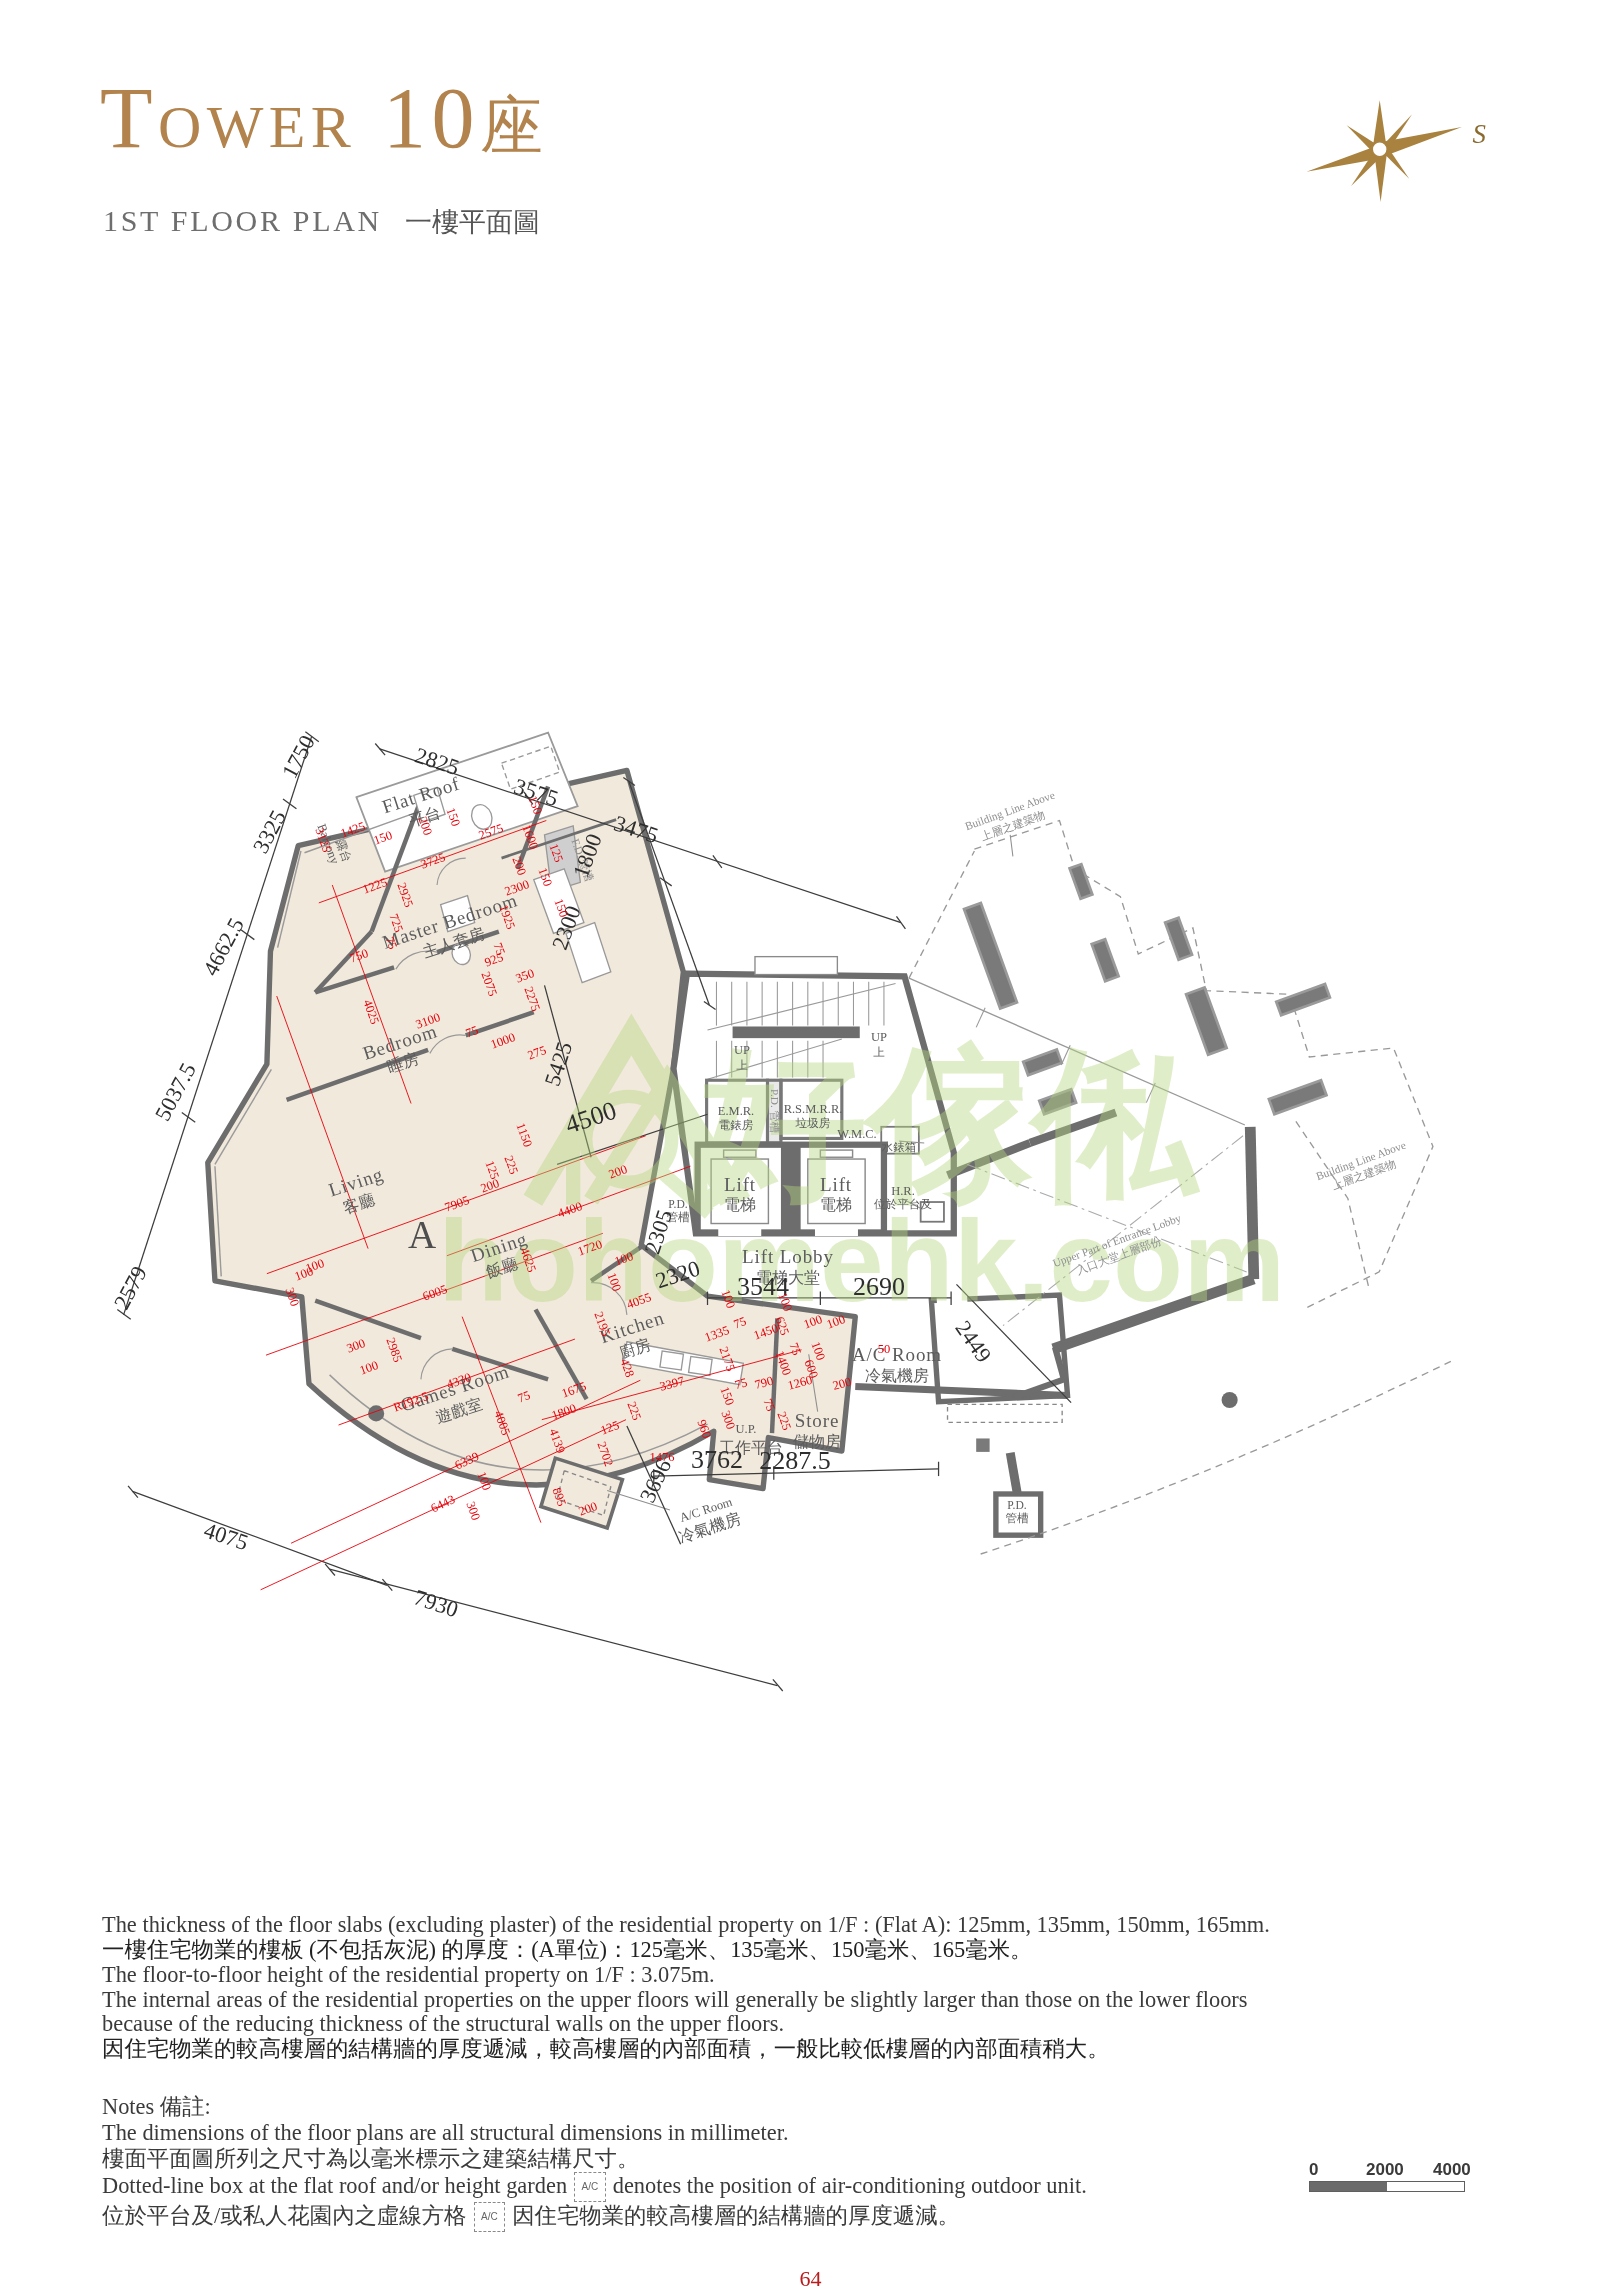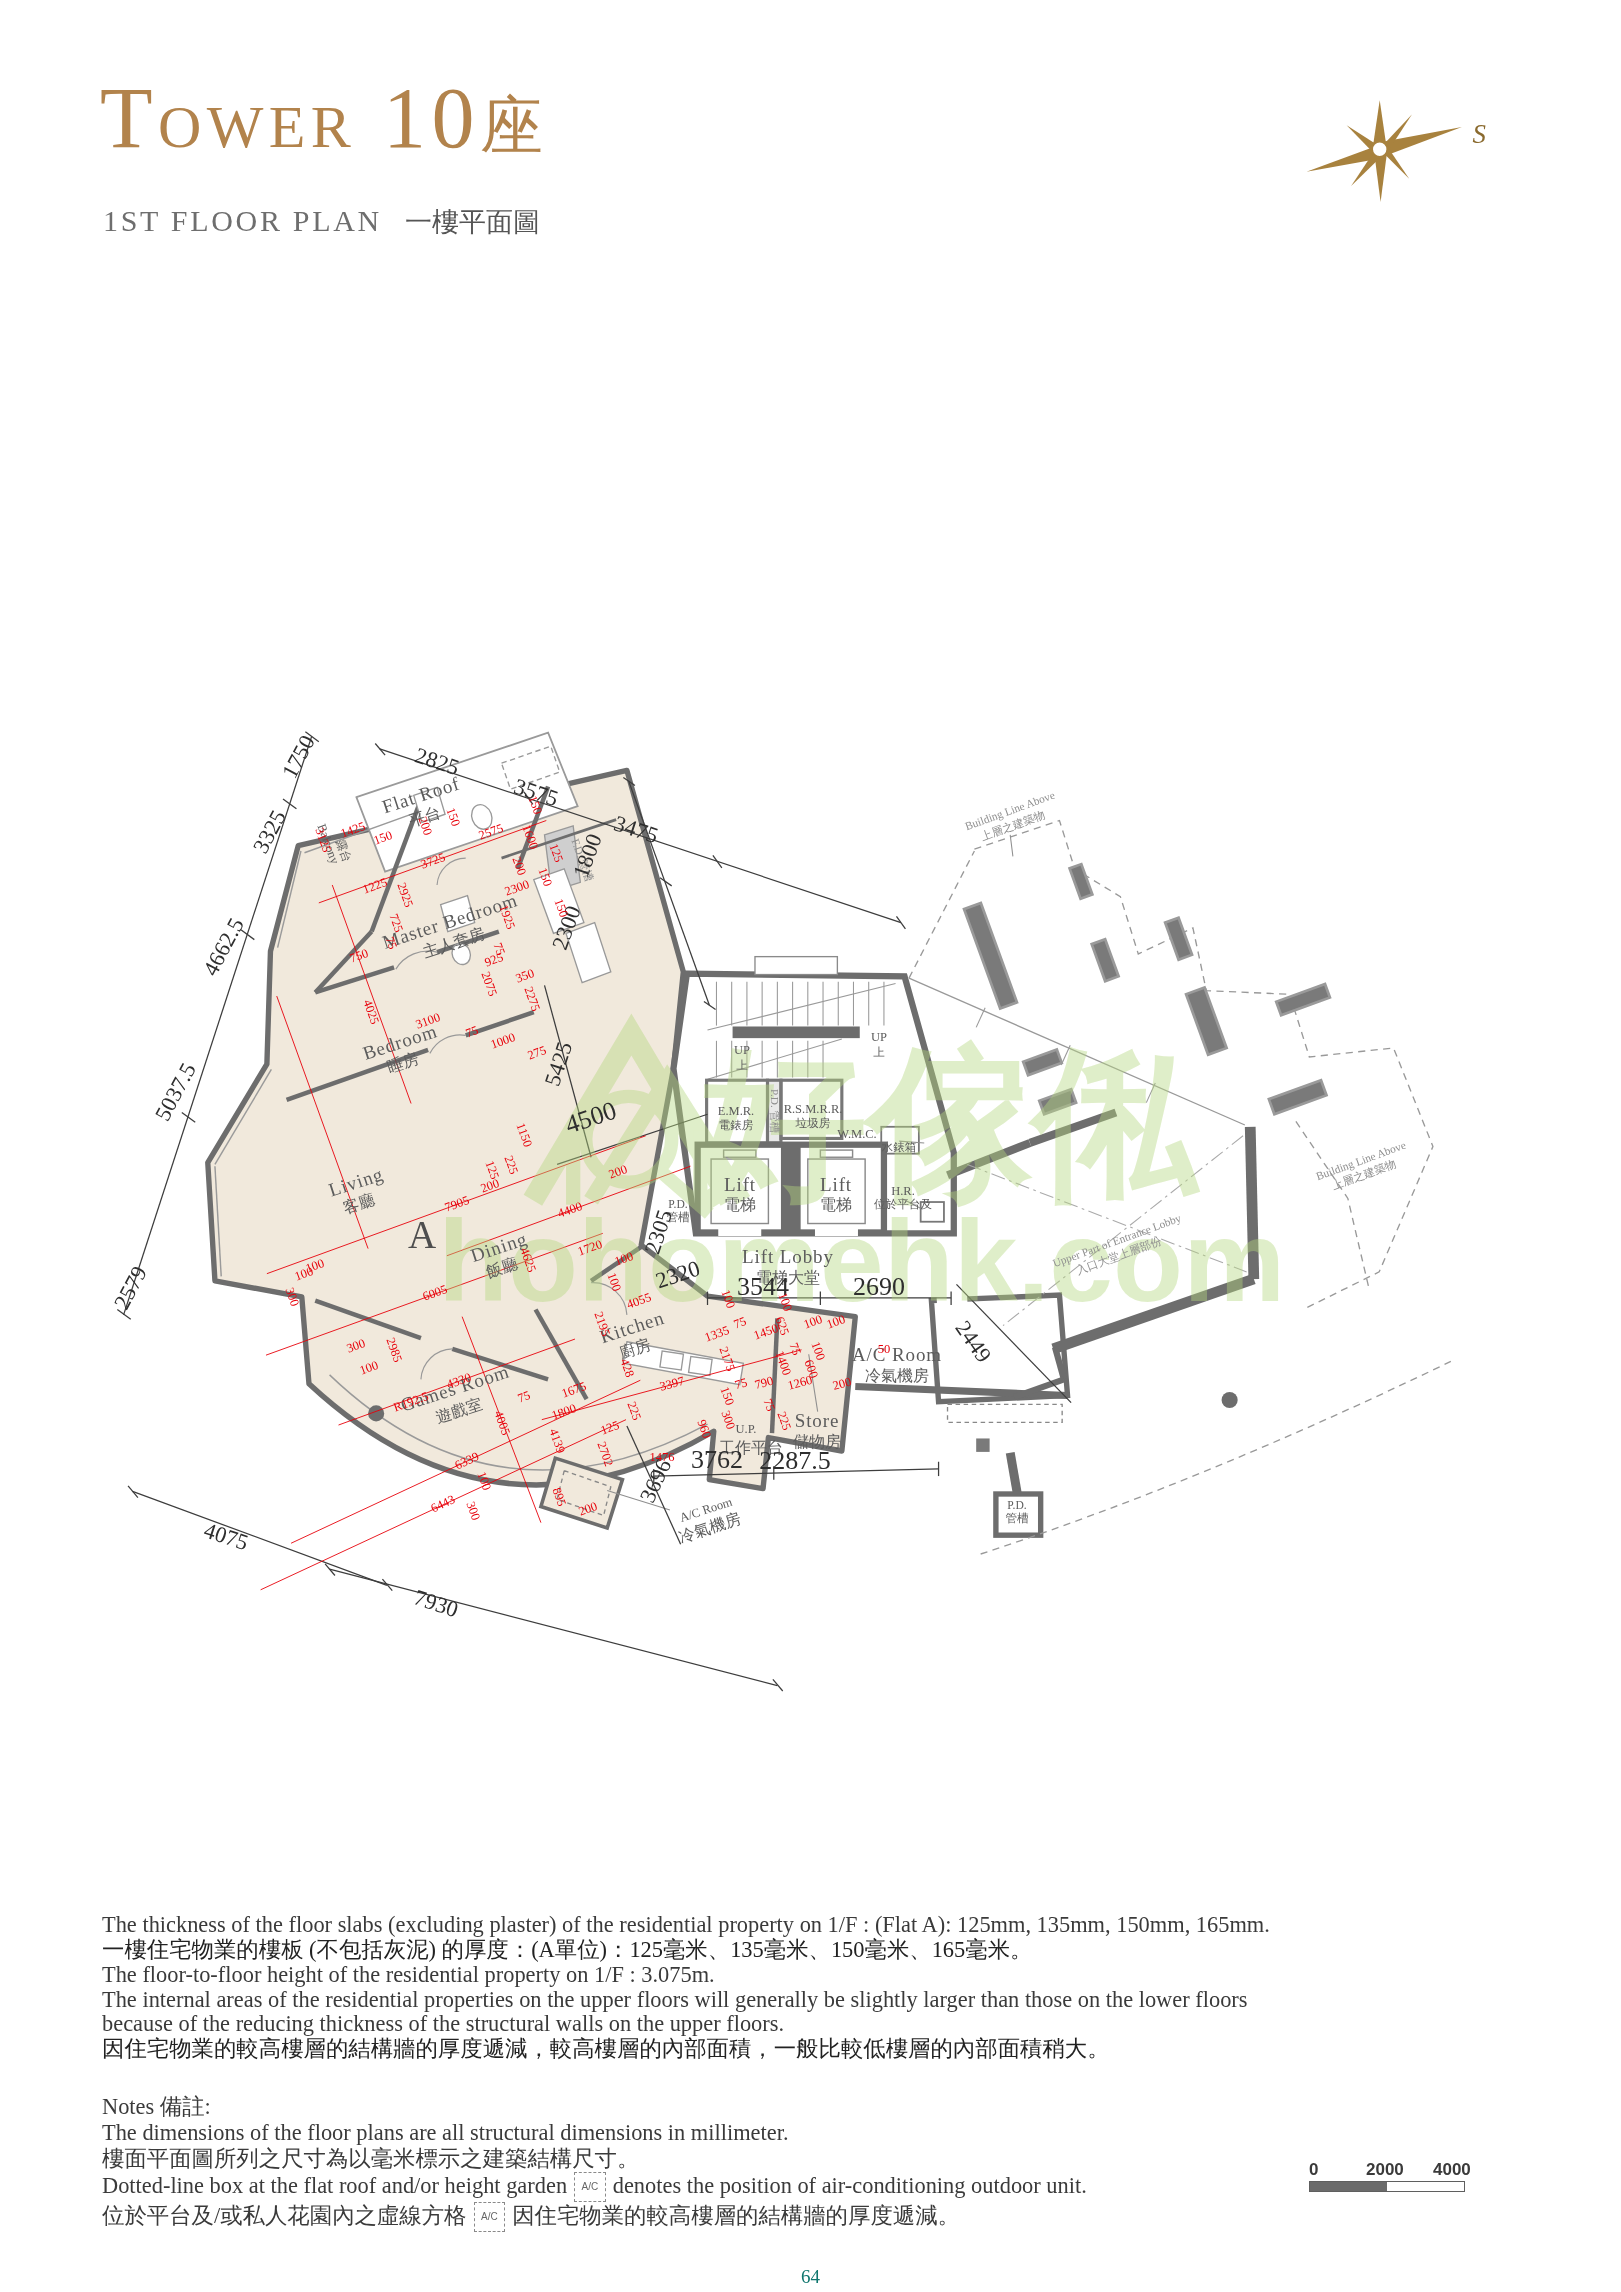--- a/index.html
+++ b/index.html
@@ -30,21 +30,21 @@
   .g{font-size:11.2px;color:#8f8f8f;}
   .A{font-size:39px;color:#4e4e4e;letter-spacing:1.8px;}
   
   .notes1{position:absolute;left:102px;top:1913px;width:1200px;font-size:22.4px;color:#3a3a3a;}
   .notes1 div{margin-bottom:0.9px;line-height:24px;}
   .notes1 .zh{color:#222;}
   .notes2{position:absolute;left:102px;top:2094px;width:1200px;font-size:22.4px;color:#3a3a3a;}
   .notes2 div{line-height:26px;}
   .acbox{display:inline-block;border:1.3px dashed #8a8a8a;font-size:10px;padding:0.9px 6.3px;
          margin:0 7.2px;vertical-align:2.7px;color:#666;font-family:"Liberation Sans",sans-serif;}
-  .pagenum{position:absolute;left:0;right:0;top:2266px;text-align:center;font-size:19px;color:#0f766e;}
+  .pagenum{position:absolute;left:0;right:0;top:2266px;text-align:center;font-size:22px;color:#b91c1c;}
   
   #scalebar{position:absolute;left:1309px;top:2160px;width:179px;font-family:"Liberation Sans",sans-serif;}
   .sb-nums{position:relative;height:19.7px;font-size:17px;font-weight:bold;color:#3a3a3a;}
   .sb-nums span{position:absolute;top:0;}
   .sb-bar{position:relative;width:154px;height:9px;margin-top:1.8px;border:0.9px solid #5f5f5f;}
   .sb-fill{position:absolute;left:0;top:0;bottom:0;width:50%;background:#6b6b6b;}
 </style>
 </head>
 <body>
 

